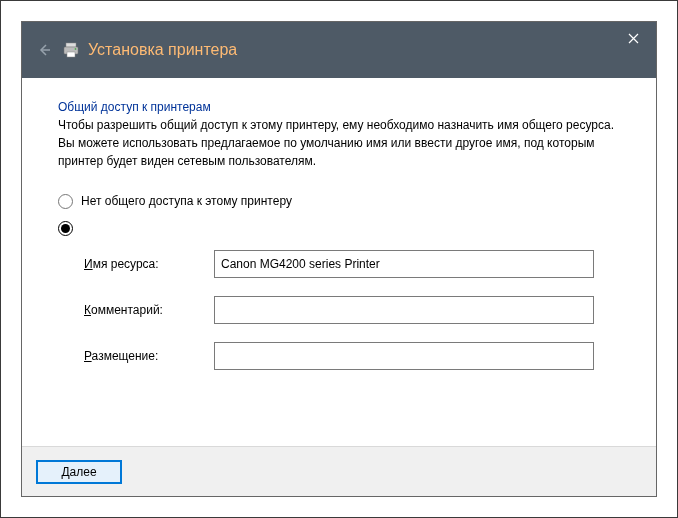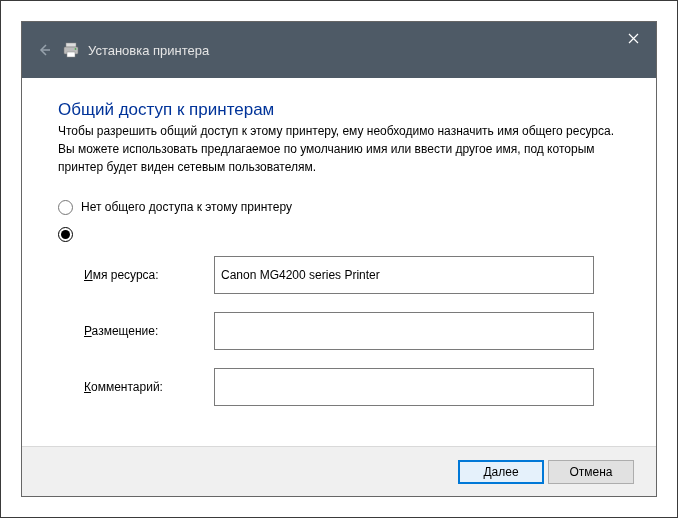--- a/index.html
+++ b/index.html
@@ -39,39 +39,39 @@
       display: flex; align-items: center; justify-content: center;
       color: #a9b2bb;
       margin-right: 6px;
     }
     .printer-icon {
       width: 18px; height: 18px;
       margin-right: 8px;
       display: inline-block;
     }
     .titlebar-title {
-      color: #e5e5e5;
-      font-size: 13px;
+      color: #fdba74;
+      font-size: 16px;
     }
     .close-btn {
       position: absolute;
       right: 0; top: 0;
       width: 46px; height: 32px;
       display: flex; align-items: center; justify-content: center;
       color: #fff;
       cursor: pointer;
     }
     .content {
       flex: 1;
       padding: 22px 36px 10px 36px;
       color: #000;
     }
     .heading {
       color: #003399;
-      font-size: 17px;
+      font-size: 12px;
       font-weight: 400;
       margin-bottom: 2px;
     }
     .intro {
       font-size: 12px;
       line-height: 1.5;
       margin-bottom: 24px;
     }
     .radio-row {
       display: flex;
@@ -99,36 +99,35 @@
       align-items: center;
       margin-bottom: 18px;
     }
     .field-label {
       width: 130px;
       font-size: 12px;
     }
     .field-label .accel { text-decoration: underline; }
     .field-input {
       flex: 0 0 380px;
-      height: 38px;
+      height: 28px;
       border: 1px solid #7a7a7a;
       padding: 2px 6px;
       font-family: inherit;
       font-size: 12px;
       outline: none;
     }
     .footer {
       height: 50px;
       border-top: 1px solid #d9d9d9;
       background: #f0f0f0;
       display: flex;
       align-items: center;
-      justify-content: flex-end;
-      padding: 0 22px;
-      gap: 4px;
+      padding: 0 14px;
+      gap: 20px;
     }
     .btn {
       min-width: 86px;
       height: 24px;
       border: 1px solid #adadad;
       background: #e1e1e1;
       font-family: inherit;
       font-size: 12px;
       padding: 0 14px;
       cursor: pointer;
@@ -180,29 +179,28 @@
       <div class="radio-row selected">
         <input type="radio" name="share" checked="" style="">
       </div>
 
       <div class="fields">
         <div class="field-row">
           <div class="field-label"><span class="accel">И</span><span>мя ресурса:</span></div>
           <input class="field-input" type="text" value="Canon MG4200 series Printer" style="">
         </div>
         <div class="field-row">
+          <div class="field-label"><span class="accel">К</span><span>омментарий:</span></div>
+          <input class="field-input" type="text" value="" style="">
+        </div>
+        <div class="field-row">
           <div class="field-label"><span class="accel">Р</span><span>азмещение:</span></div>
           <input class="field-input" type="text" value="" style="">
         </div>
-        <div class="field-row">
-          <div class="field-label"><span class="accel">К</span><span>омментарий:</span></div>
-          <input class="field-input" type="text" value="" style="">
-        </div>
       </div>
     </div>
 
     <div class="footer">
       <button class="btn primary"><span class="accel">Д</span><span>алее</span></button>
-      <button class="btn">Отмена</button>
     </div>
 
   </div>
 </div>
 
 </body></html>

